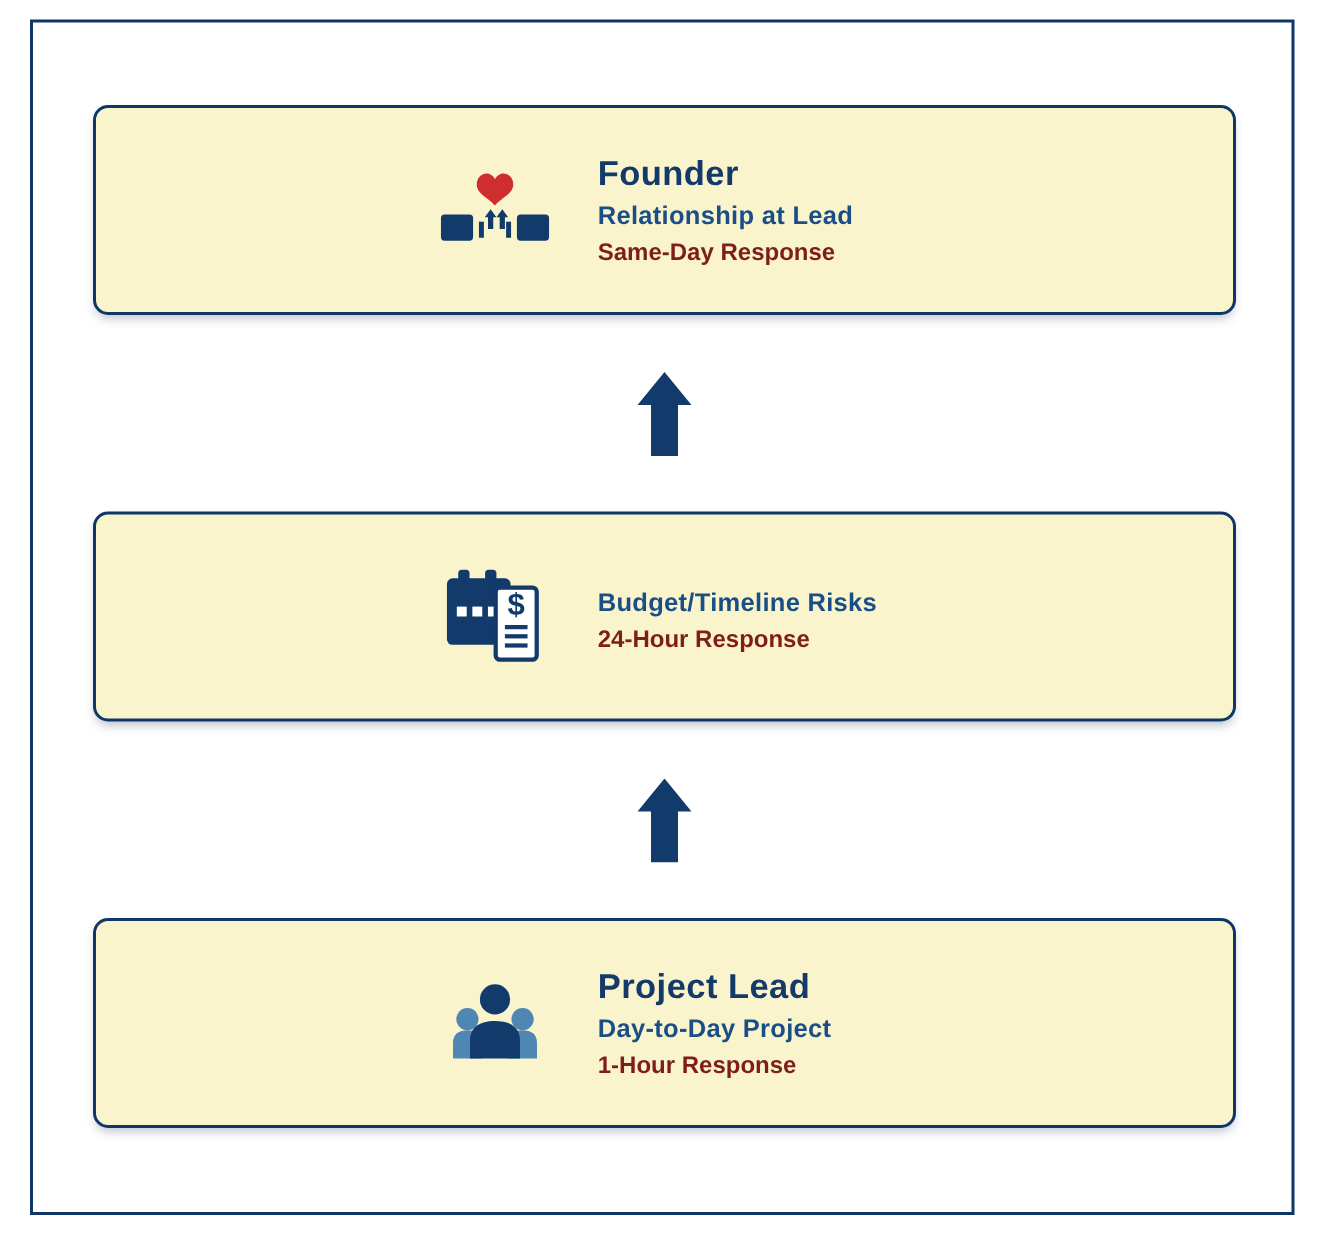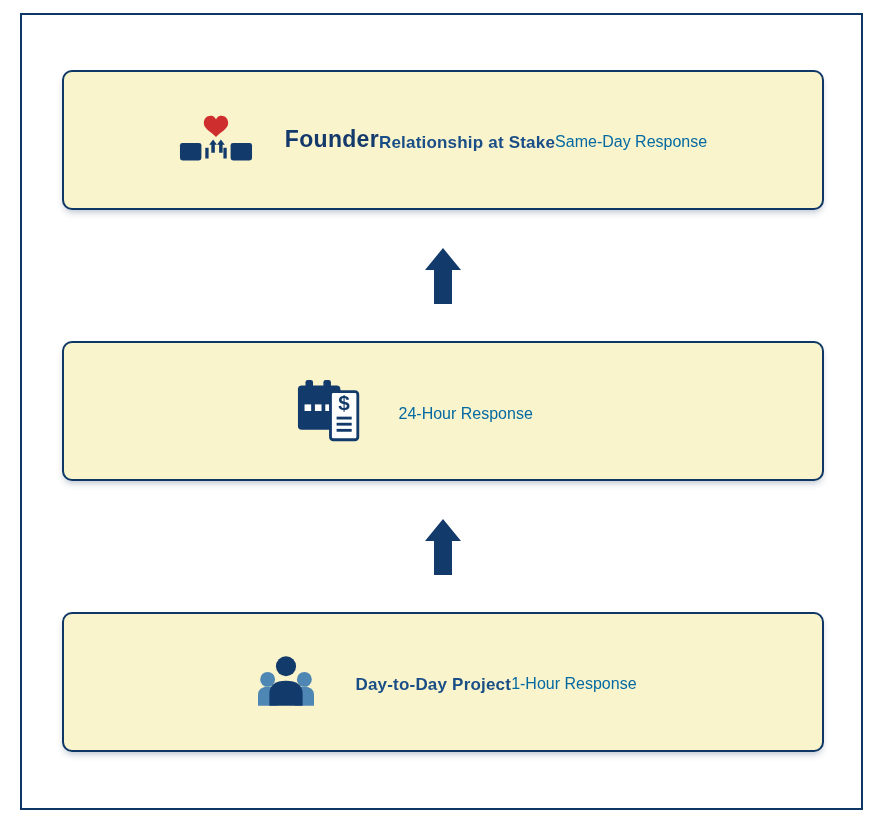--- a/index.html
+++ b/index.html
@@ -43,42 +43,43 @@
   .icon-wrap {
     width: 74px;
     height: 66px;
     display: flex;
     align-items: center;
     justify-content: center;
     flex: 0 0 auto;
   }
   .card-text {
     display: flex;
+    flex-direction: column;
     align-items: flex-start;
     min-width: 195px;
   }
   .card-title {
     font-size: 23px;
     font-weight: 700;
     letter-spacing: 0.3px;
     color: #143a6b;
     line-height: 1.1;
   }
   .card-issue {
     font-size: 17px;
     font-weight: 700;
     letter-spacing: 0.2px;
     color: #1a4e86;
     margin-top: 7px;
     line-height: 1.1;
   }
   .card-response {
     font-size: 16px;
-    font-weight: 400;
-    color: #0369a1;
+    font-weight: 700;
+    color: #7f1d1d;
     margin-top: 6px;
     line-height: 1.1;
   }
   .arrow-gap {
     height: 131px;
     display: flex;
     align-items: center;
     justify-content: center;
   }
   .arrow-gap svg { display: block; }
@@ -96,21 +97,21 @@
           <rect x="1" y="31" width="22" height="18" rx="2.5" fill="#123a6b"></rect>
           <rect x="53" y="31" width="22" height="18" rx="2.5" fill="#123a6b"></rect>
           <polygon points="31,33 35,27.5 39,33 36.8,33 36.8,41 33.2,41 33.2,33" fill="#123a6b"></polygon>
           <polygon points="39,33 43,27.5 47,33 44.8,33 44.8,41 41.2,41 41.2,33" fill="#123a6b"></polygon>
           <rect x="27" y="36" width="3.4" height="11" fill="#123a6b"></rect>
           <rect x="45.6" y="36" width="3.4" height="11" fill="#123a6b"></rect>
         </svg>
       </div>
       <div class="card-text">
         <div class="card-title">Founder</div>
-        <div class="card-issue">Relationship at Stake</div>
+        <div class="card-issue">Relationship at Lead</div>
         <div class="card-response">Same-Day Response</div>
       </div>
     </div>
 
     <div class="arrow-gap">
       <svg width="36" height="56" viewBox="0 0 36 56" aria-hidden="true">
         <polygon points="18,0 36,22 27,22 27,56 9,56 9,22 0,22" fill="#123a6b"></polygon>
       </svg>
     </div>
 
@@ -124,20 +125,21 @@
           <rect x="20" y="28" width="7" height="7" fill="#ffffff"></rect>
           <rect x="31" y="28" width="7" height="7" fill="#ffffff"></rect>
           <rect x="36.5" y="14.5" width="29" height="51" rx="3" fill="#ffffff" stroke="#123a6b" stroke-width="3"></rect>
           <text x="51" y="34" font-family="Liberation Sans, sans-serif" font-size="22" font-weight="bold" fill="#123a6b" text-anchor="middle">$</text>
           <rect x="43" y="41" width="16" height="3" fill="#123a6b"></rect>
           <rect x="43" y="47.5" width="16" height="3" fill="#123a6b"></rect>
           <rect x="43" y="54" width="16" height="3" fill="#123a6b"></rect>
         </svg>
       </div>
       <div class="card-text">
+        <div class="card-issue">Budget/Timeline Risks</div>
         <div class="card-response">24-Hour Response</div>
       </div>
     </div>
 
     <div class="arrow-gap">
       <svg width="36" height="56" viewBox="0 0 36 56" aria-hidden="true">
         <polygon points="18,0 36,22 27,22 27,56 9,56 9,22 0,22" fill="#123a6b"></polygon>
       </svg>
     </div>
 
@@ -146,19 +148,20 @@
         <svg width="56" height="60" viewBox="0 0 64 62" aria-hidden="true">
           <circle cx="11" cy="28" r="8.5" fill="#4e86b4"></circle>
           <path d="M0 58 L0 46 C0 39.5 4.5 36.5 11 36.5 C17.5 36.5 22 39.5 22 46 L22 58 Z" fill="#4e86b4"></path>
           <circle cx="53" cy="28" r="8.5" fill="#4e86b4"></circle>
           <path d="M42 58 L42 46 C42 39.5 46.5 36.5 53 36.5 C59.5 36.5 64 39.5 64 46 L64 58 Z" fill="#4e86b4"></path>
           <circle cx="32" cy="13" r="11.5" fill="#123a6b"></circle>
           <path d="M13 58 L13 44 C13 34.5 20 29.5 32 29.5 C44 29.5 51 34.5 51 44 L51 58 Z" fill="#123a6b"></path>
         </svg>
       </div>
       <div class="card-text">
+        <div class="card-title">Project Lead</div>
         <div class="card-issue">Day-to-Day Project</div>
         <div class="card-response">1-Hour Response</div>
       </div>
     </div>
 
   </div>
 </div>
 
 </body></html>

